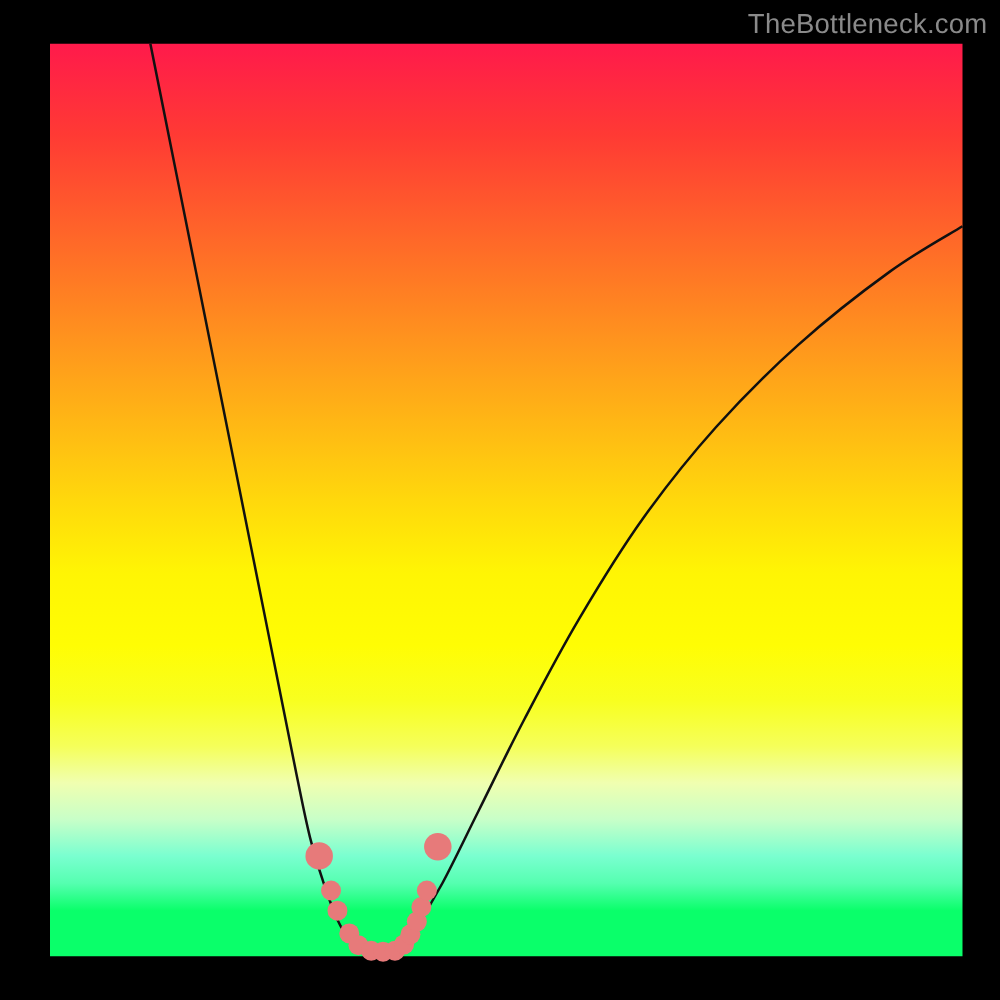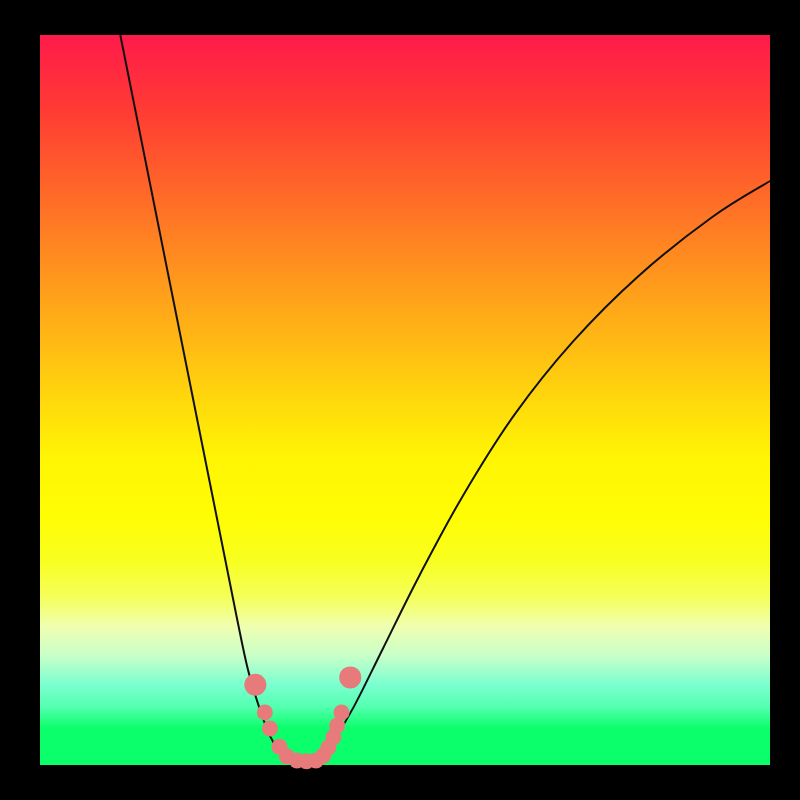--- a/index.html
+++ b/index.html
@@ -68,20 +68,21 @@
   }
   .marker {
     fill: #e77a7a;
     stroke: none;
   }
 </style>
 </head>
 <body>
 
 <div class="container">
+  <div class="watermark">TheBottleneck.com</div>
 
   <div class="plot">
     <svg class="curve" viewBox="0 0 730 730">
       <path id="left-branch" class="curve-path" d="M 80.3 0 C 82.928 13.139999999999999, 89.644 46.72, 94.9 73 C 100.156 99.28, 104.244 119.72, 109.5 146 C 114.756 172.28, 118.84400000000001 192.72000000000006, 124.10000000000001 219.00000000000006 C 129.356 245.28000000000006, 133.444 265.72, 138.7 292 C 143.956 318.28, 148.04399999999998 338.72, 153.29999999999998 365 C 158.55599999999998 391.28, 162.644 411.72, 167.9 438 C 173.156 464.28, 177.244 484.72, 182.5 511 C 187.756 537.28, 192.50100000000003 561.662, 197.10000000000002 584 C 201.699 606.338, 204.10799999999998 619.332, 208.04999999999998 635.1 C 211.992 650.868, 215.058 659.774, 219 671.6 C 222.942 683.426, 226.00799999999998 692.259, 229.95 700.8 C 233.892 709.3409999999999, 237.615 714.4509999999999, 240.9 719.05 C 244.185 723.649, 246.88600000000002 725.0360000000001, 248.20000000000002 726.35"></path>
       <path id="right-branch" class="curve-path" d="M 277.4 726.35 C 280.02799999999996 723.065, 285.43 717.955, 292 708.1 C 298.57 698.245, 304.702 688.682, 313.9 671.6 C 323.09799999999996 654.518, 331.27399999999994 636.8520000000001, 343.09999999999997 613.2 C 354.926 589.548, 365.146 567.7940000000001, 379.6 540.2 C 394.05400000000003 512.606, 406.318 488.808, 423.4 459.9 C 440.48199999999997 430.99199999999996, 454.79 407.194, 474.5 379.6 C 494.21 352.00600000000003, 510.562 331.56600000000003, 532.9 306.6 C 555.2379999999999 281.634, 573.6339999999999 263.238, 598.5999999999999 240.89999999999998 C 623.5659999999999 218.56199999999998, 647.948 199.582, 671.6 182.5 C 695.2520000000001 165.418, 719.488 152.57, 730 146"></path>
       <g id="markers">
           <circle cx="215.35" cy="649.7" r="11" class="marker"></circle>
           <circle cx="224.84" cy="677.4399999999999" r="8" class="marker"></circle>
           <circle cx="229.95" cy="693.5" r="8" class="marker"></circle>
           <circle cx="239.43999999999997" cy="711.75" r="8" class="marker"></circle>

